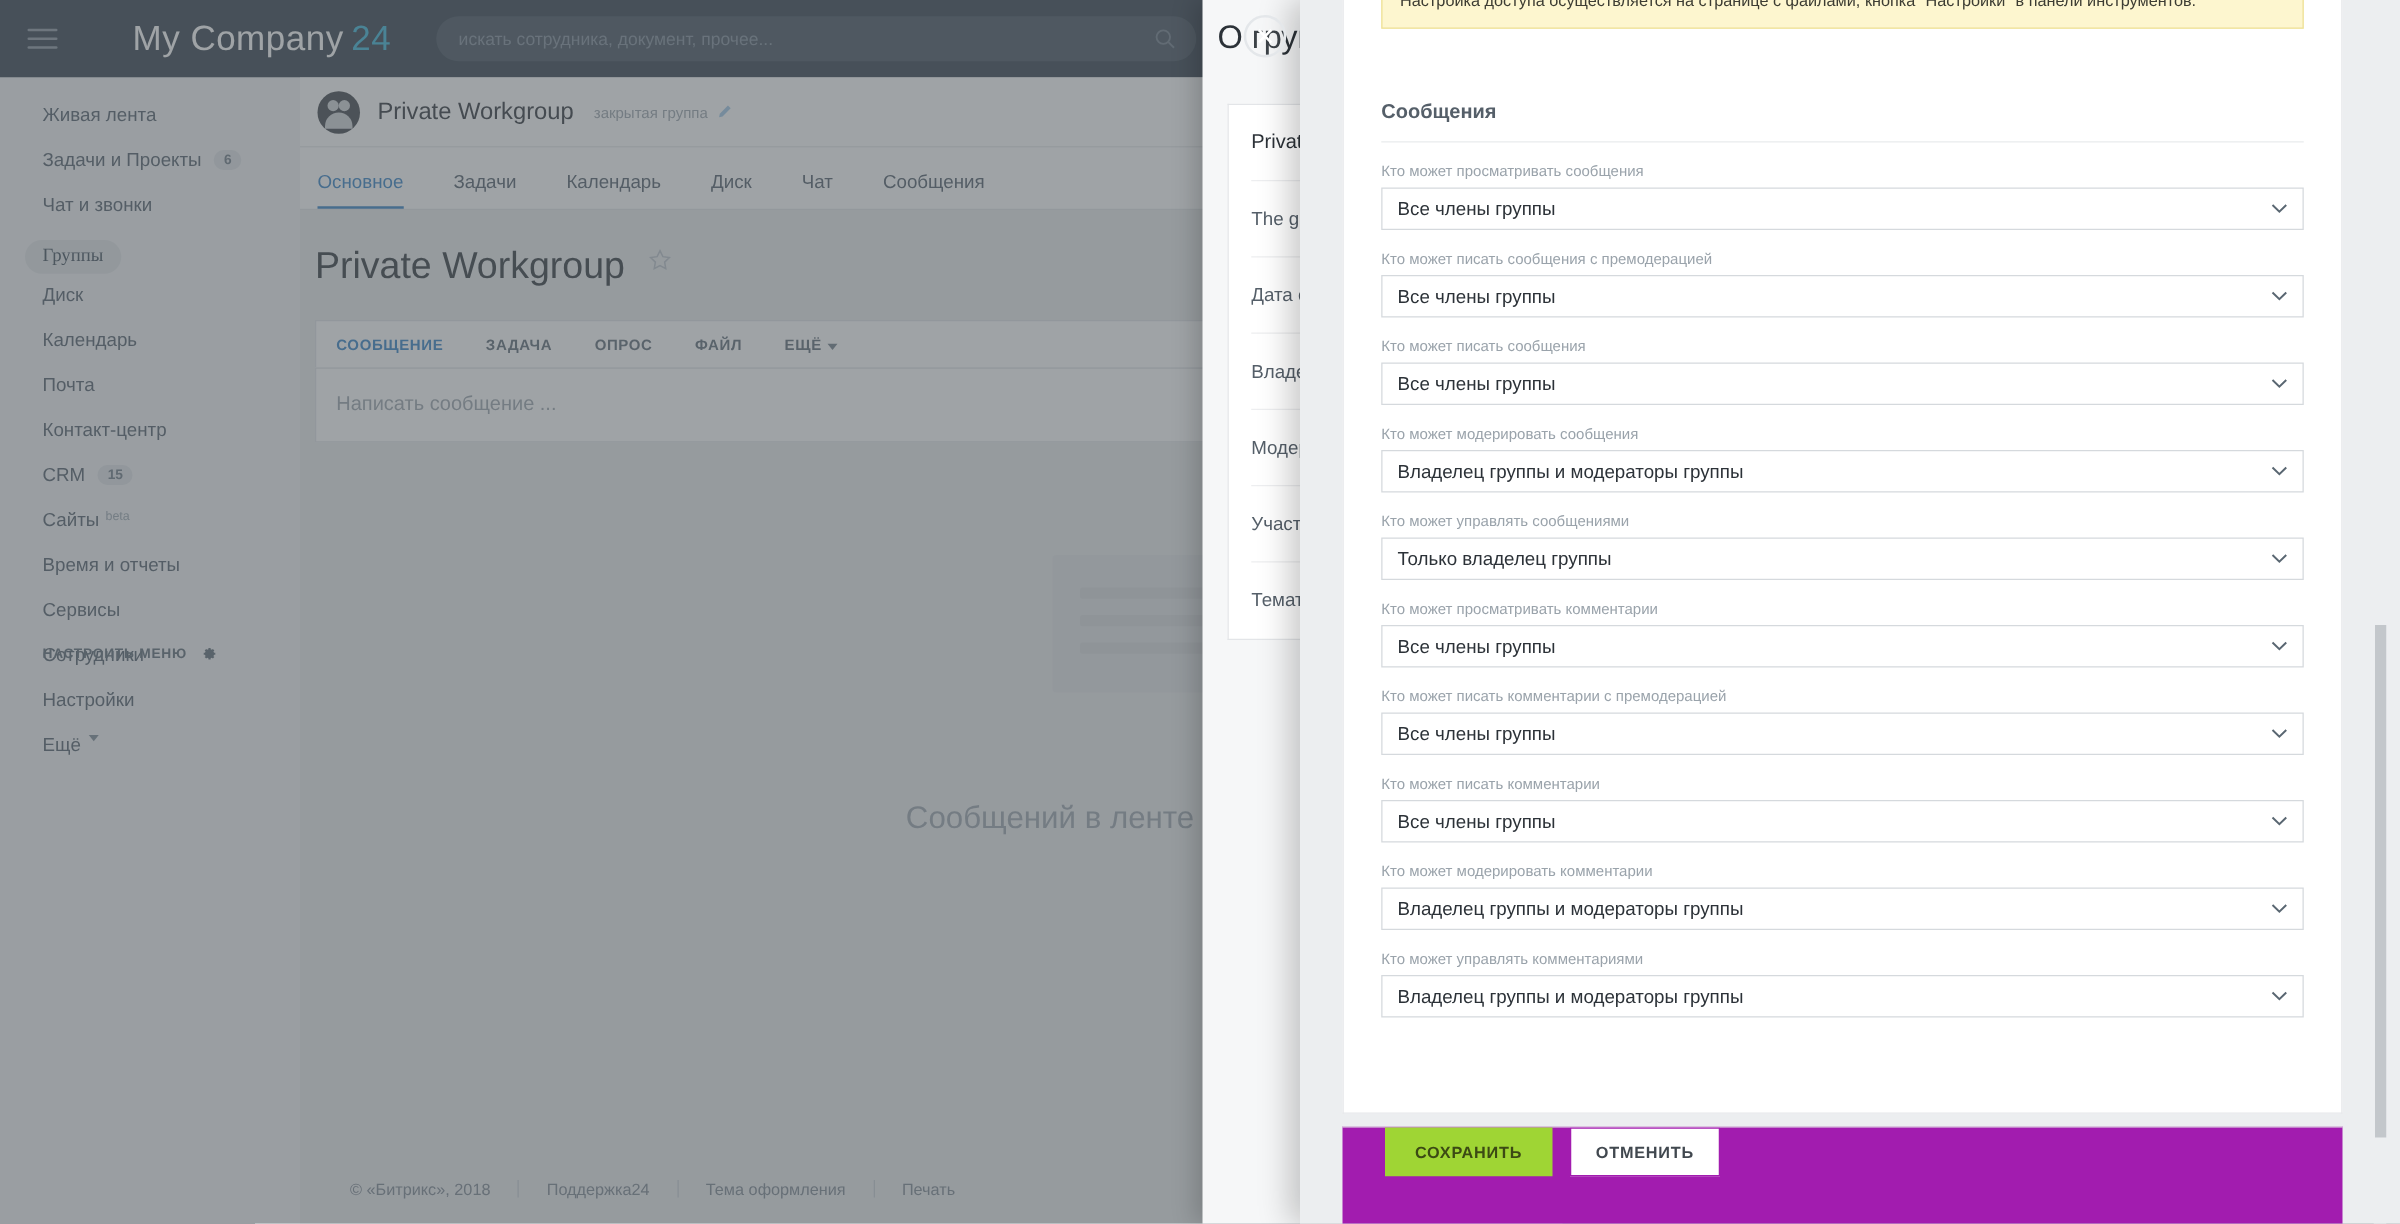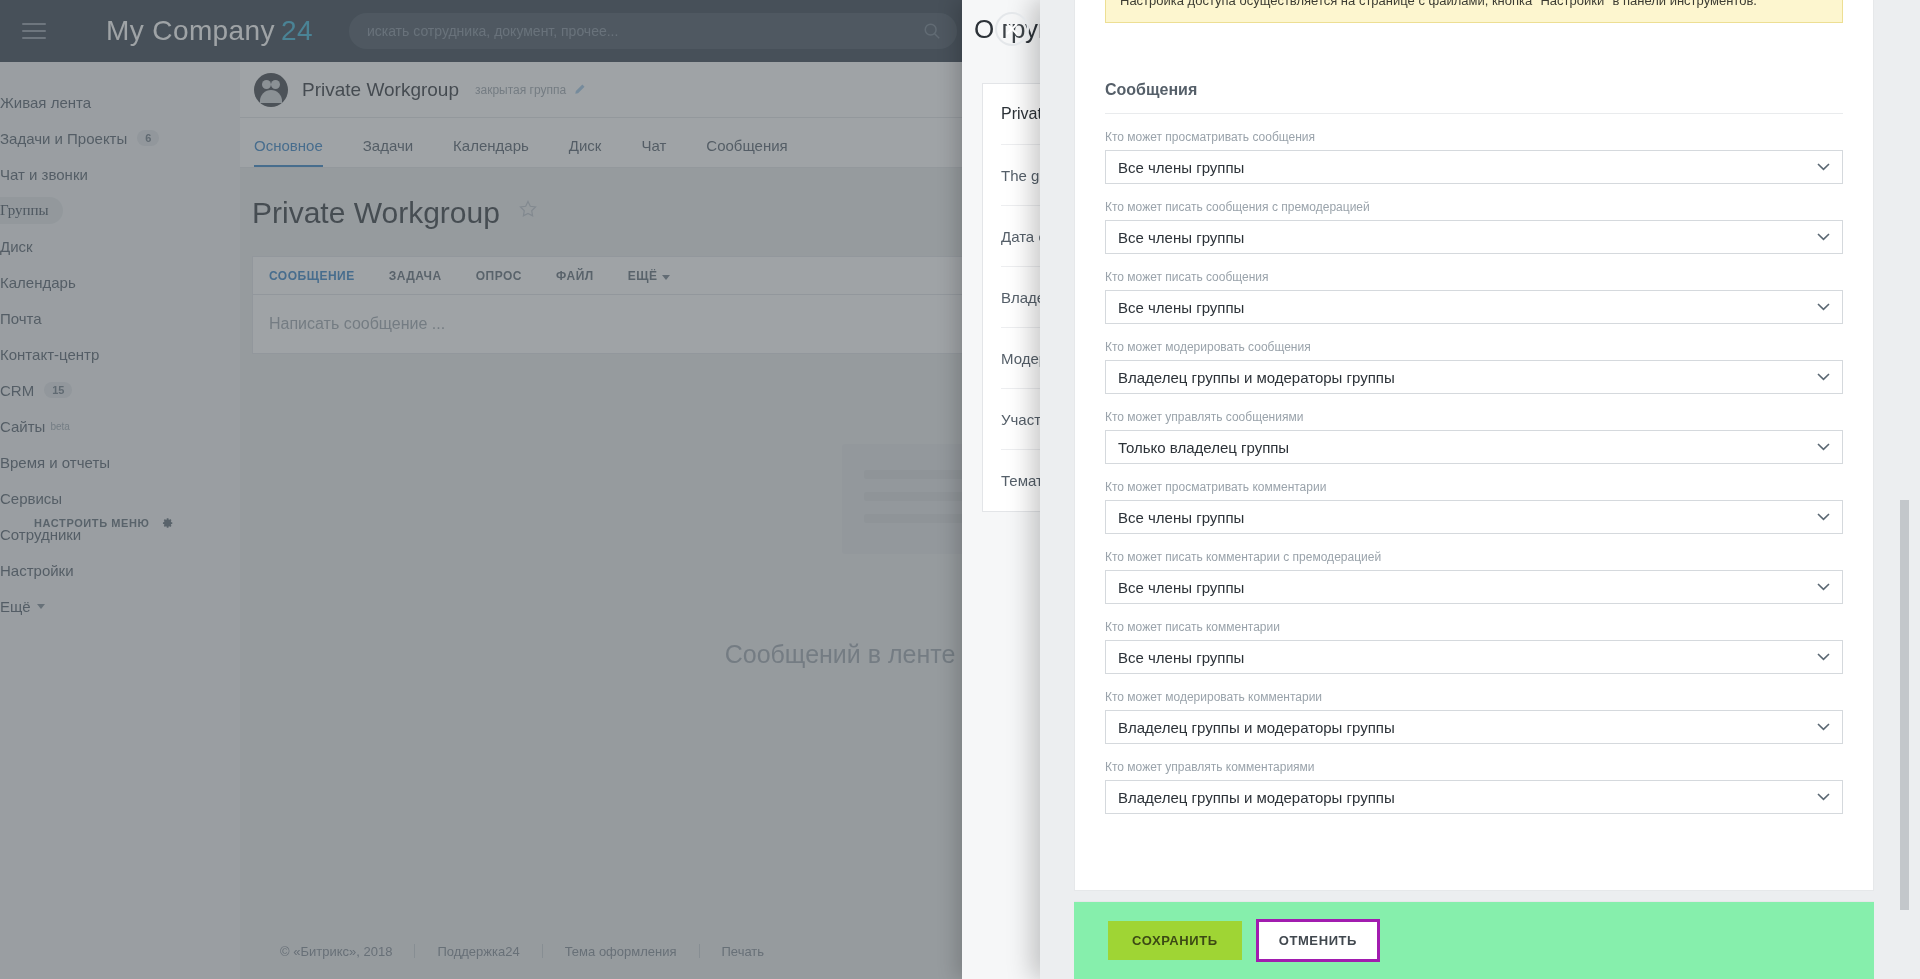--- a/index.html
+++ b/index.html
@@ -41,22 +41,22 @@
   }
   .searchwrap input::placeholder { color: #7e8b98; }
   .search-ic { width: 18px; height: 18px; opacity: .55; }
 
   .sidebar {
     position: absolute; top: 62px; left: 0; width: 240px; bottom: 0;
     background: #f2f3f5;
     padding-top: 22px;
   }
   .side-item {
-    height: 36px; display: flex; align-items: center;
-    font-size: 15px; color: #4e5a66;
+    height: 36px; display: flex; align-items: flex-start;
+    padding-left: 34px; font-size: 15px; color: #4e5a66;
     position: relative;
   }
   .side-item .lbl { white-space: nowrap; }
   .side-item.active .lbl {
     background: #e2e5e8; border-radius: 14px;
     padding: 5px 14px; margin-left: -14px; color: #3c4a57; font-family: Liberation Serif, serif;
   }
   .side-badge {
     margin-left: 10px; background: #dfe2e6; color: #6a7783;
     font-size: 11px; font-weight: bold; border-radius: 9px;
@@ -251,32 +251,32 @@
   .select {
     height: 34px; border: 1px solid #d5d9dd; background: #fff;
     display: flex; align-items: center; padding: 0 12px;
     font-size: 15px; color: #2c3238; position: relative;
   }
   .select .chev {
     position: absolute; right: 12px; top: 50%; transform: translateY(-50%);
   }
 
   .slider-footer {
-    height: 78px; background: #86efac; border-top: 1px solid #e6e8ea;
-    display: flex; align-items: center; padding-left: 34px; gap: 14px;
+    height: 78px; background: #a21caf; border-top: 1px solid #e6e8ea;
+    display: flex; align-items: flex-start; padding-left: 34px; gap: 14px;
     margin: 0 46px 0 34px;
   }
   .btn-save {
     background: #9fd534; color: #3c4a14; font-size: 13px; font-weight: bold;
     letter-spacing: .6px; border: none; padding: 12px 24px; cursor: pointer;
     font-family: inherit;
   }
   .btn-cancel {
     background: #fff; color: #41484f; font-size: 13px; font-weight: bold;
-    letter-spacing: .6px; border: 3px solid #a21caf; padding: 11px 20px; cursor: pointer;
+    letter-spacing: .6px; border: 1px solid #a21caf; padding: 11px 20px; cursor: pointer;
     font-family: inherit;
   }
   .slider-scroll-track {
     position: absolute; right: 11px; top: 0; width: 10px; height: 979px;
     background: #eceef0; z-index: 35;
   }
   .slider-scroll-thumb {
     position: absolute; right: 11px; top: 500px; width: 9px; height: 410px;
     background: #c3c7cb; border-radius: 0; z-index: 36;
   }

